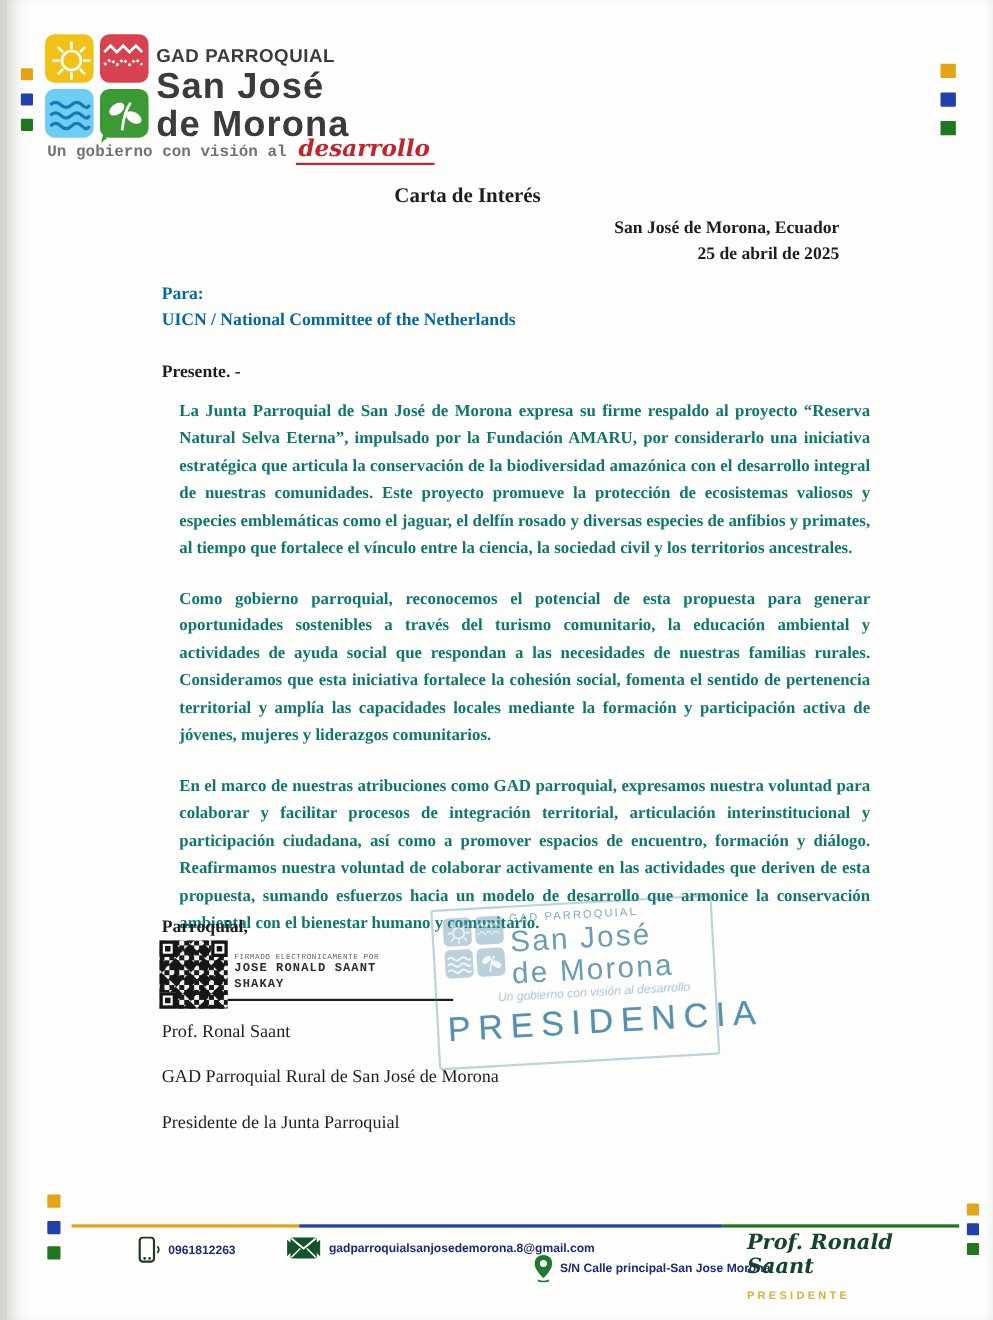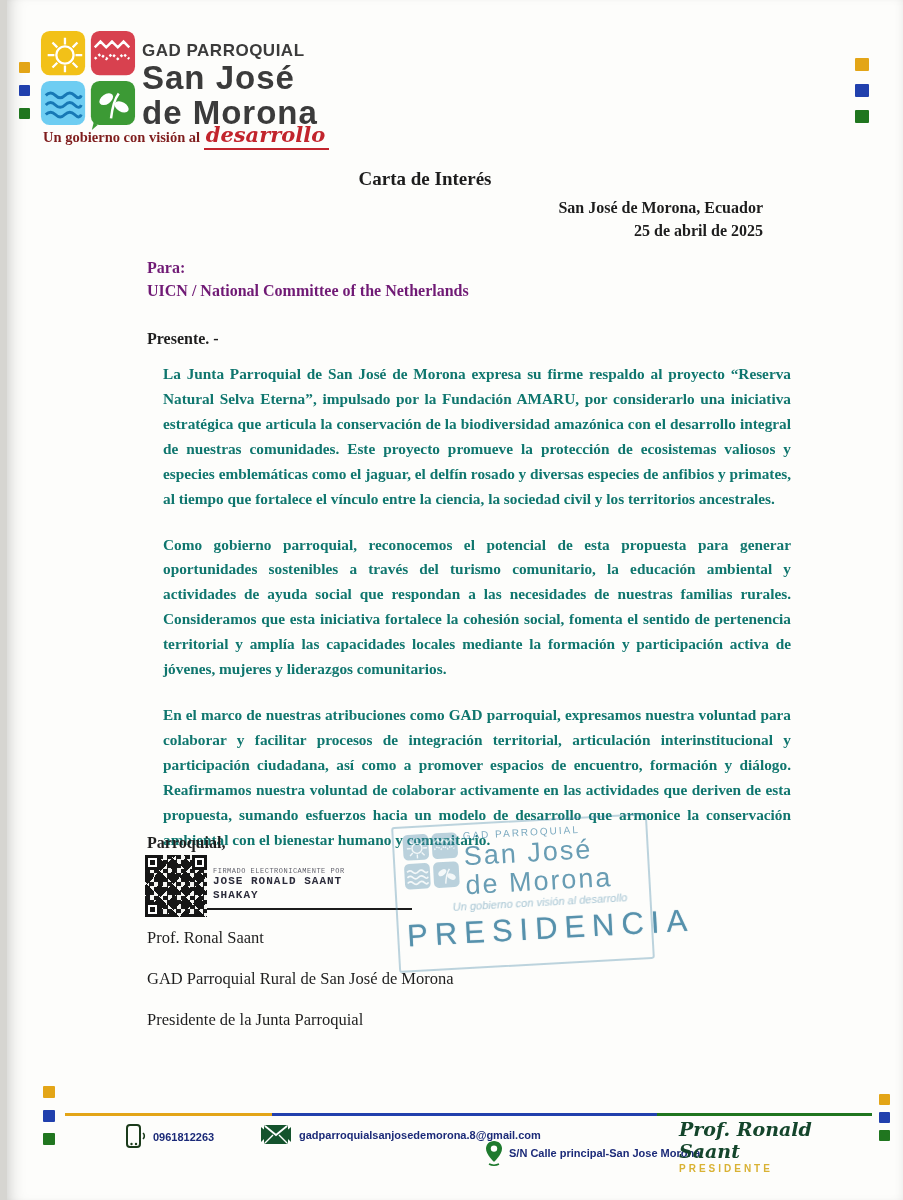--- a/index.html
+++ b/index.html
@@ -9,27 +9,27 @@
     background:#fdfdfb; overflow:hidden;
     box-shadow: inset 14px 0 18px -14px rgba(0,0,0,.25), inset -6px 0 12px -8px rgba(0,0,0,.12);
   }
   
   .logo-wrap { position:absolute; left:33px; top:30px; display:flex; align-items:flex-start; }
   .logo-mark { width:96px; height:100px; }
   .brand { margin-left:6px; line-height:1; color:#3b3b3b; font-family:"Liberation Sans", sans-serif; }
   .brand-small { font-size:17px; font-weight:bold; letter-spacing:.5px; margin-top:12px; }
   .brand-big { font-size:33px; font-weight:bold; letter-spacing:1px; margin-top:2px; }
   .tagline { position:absolute; left:36px; top:122px; white-space:nowrap; }
-  .tagline .pre { font-family:Liberation Serif, serif; font-weight:bold; font-size:14.5px; color:#7f1d1d; }
+  .tagline .pre { font-family:Liberation Mono, monospace; font-weight:bold; font-size:14.5px; color:#737373; }
   .tagline .accent { font-family:"DejaVu Serif", serif; font-style:italic; font-weight:bold; font-size:21px; color:#c2242c; border-bottom:2px solid #c2242c; padding:0 4px 1px 2px; }
   .sq { position:absolute; border-radius:1px; }
   
   .title { position:absolute; top:168px; left:0; right:60px; text-align:center; font-size:19px; font-weight:bold; color:#1d1d1d; }
   .dateline { position:absolute; top:196px; right:140px; text-align:right; font-weight:bold; font-size:16px; color:#1d1d1d; line-height:1.45; }
-  .recipient { position:absolute; top:256px; left:140px; font-weight:bold; font-size:16px; color:#701a75; line-height:1.45; }
+  .recipient { position:absolute; top:256px; left:140px; font-weight:bold; font-size:16px; color:#0369a1; line-height:1.45; }
   .salutation { position:absolute; top:330px; left:140px; font-weight:bold; font-size:16px; color:#1e1e1e; }
   .body-text { position:absolute; top:362px; left:156px; width:628px; color:#0f766e; }
   .body-text p { font-size:15.3px; font-weight:bold; line-height:1.63; text-align:justify; margin-bottom:21px; }
   
   .closing { position:absolute; top:834px; left:140px; font-weight:bold; font-size:16px; color:#1e1e1e; }
   .sig-block { position:absolute; top:855px; left:138px; width:280px; }
   .qr { position:absolute; left:0; top:0; width:62px; height:62px;
     background:
       repeating-conic-gradient(from 45deg, #161616 0% 25%, transparent 0% 50%) 2px 3px / 13px 13px,
       repeating-conic-gradient(#191919 0% 25%, #f4f4f2 0% 50%) 0 0 / 9px 9px; }
@@ -51,21 +51,21 @@
   .stamp-small { font-size:10px; letter-spacing:2px; color:rgba(78,140,171,.8); }
   .stamp-big { font-size:27px; letter-spacing:2px; color:rgba(64,130,160,.85); margin-top:2px; }
   .stamp-tag { margin-top:1px; font-size:11px; font-style:italic; color:rgba(78,140,171,.55); text-align:right; padding-right:14px; filter:blur(.4px); }
   .stamp-label { margin-top:3px; font-size:31px; letter-spacing:7px; color:rgba(60,128,160,.85); text-shadow:0 0 1px rgba(60,128,160,.6); }
   
   .foot-line { position:absolute; height:3px; top:1113px; }
   .foot-item { position:absolute; display:flex; align-items:center; gap:6px;
     font-family:"Liberation Sans", sans-serif; font-weight:bold; font-size:11px; color:#1b2a78; }
   .script-sig { position:absolute; left:672px; top:1118px; width:200px; }
   .script-name { font-family:"DejaVu Serif", serif; font-style:italic; font-weight:bold; font-size:19px; color:#14452b; }
-  .script-title { font-family:"Liberation Sans", sans-serif; font-weight:bold; font-size:10px; letter-spacing:3px; color:#d3a512; opacity:.85; margin-top:1px; }
+  .script-title { font-family:"Liberation Sans", sans-serif; font-weight:bold; font-size:10px; letter-spacing:3px; color:#d3a512; opacity:.85; margin-top:11px; }
 </style>
 </head>
 <body>
 
 <div class="paper">
 
   <div class="sq" style="left:12px; top:62px;  width:11px; height:11px; background:#e3a517;"></div>
   <div class="sq" style="left:12px; top:85px;  width:11px; height:11px; background:#2140ad;"></div>
   <div class="sq" style="left:12px; top:108px; width:11px; height:11px; background:#20761f;"></div>
 

